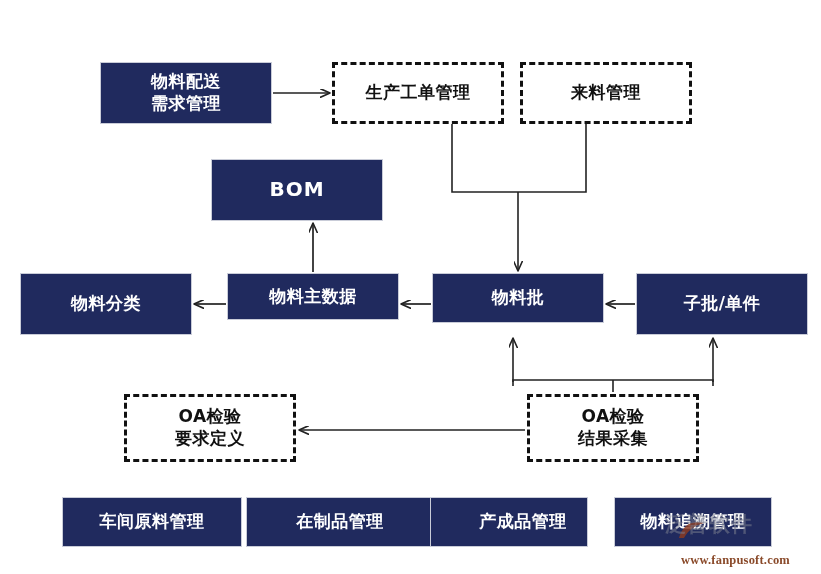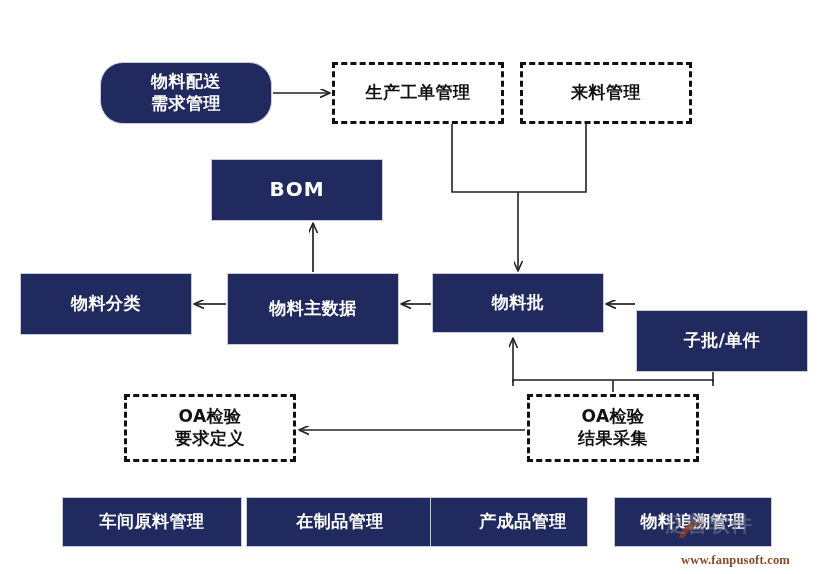--- a/index.html
+++ b/index.html
@@ -124,50 +124,50 @@
     <line x1="635" y1="304" x2="606" y2="304" stroke="#222222" stroke-width="1.7" marker-end="url(#arrowhead)"></line>
 
     <path d="M 513 386 L 513 380 L 713 380 L 713 386" fill="none" stroke="#222222" stroke-width="1.6"></path>
     <line x1="613" y1="392" x2="613" y2="380" stroke="#222222" stroke-width="1.6"></line>
     <line x1="513" y1="382" x2="513" y2="338" stroke="#222222" stroke-width="1.6" marker-end="url(#arrowhead)"></line>
     <line x1="713" y1="382" x2="713" y2="338" stroke="#222222" stroke-width="1.6" marker-end="url(#arrowhead)"></line>
 
     <line x1="525" y1="430" x2="299" y2="430" stroke="#222222" stroke-width="1.7" marker-end="url(#arrowhead)"></line>
   </svg>
 
-  <div class="node solid" style="left:100px; top:62px; width:172px; height:62px;border-radius:23px;">
+  <div class="node solid" style="left:100px; top:62px; width:172px; height:62px;">
     <span class="label">物料配送
 需求管理</span>
   </div>
 
   <div class="node dashed" style="left:332px; top:62px; width:172px; height:62px;">
     <span class="label">生产工单管理</span>
   </div>
 
   <div class="node dashed" style="left:520px; top:62px; width:172px; height:62px;">
     <span class="label">来料管理</span>
   </div>
 
   <div class="node solid" style="left:20px; top:273px; width:172px; height:62px;">
     <span class="label">物料分类</span>
   </div>
 
   <div class="node solid bom" style="left:211px; top:159px; width:172px; height:62px;">
     <span class="label">BOM</span>
   </div>
 
-  <div class="node solid" style="left:227px; top:273px; width:172px; height:72px;">
+  <div class="node solid" style="left:227px; top:273px; width:172px; height:47px;">
     <span class="label">物料主数据</span>
   </div>
 
-  <div class="node solid" style="left:432px; top:273px; width:172px; height:60px;">
+  <div class="node solid" style="left:432px; top:273px; width:172px; height:50px;">
     <span class="label">物料批</span>
   </div>
 
-  <div class="node solid" style="left:636px; top:273px; width:172px; height:62px;margin-top:37px;">
+  <div class="node solid" style="left:636px; top:273px; width:172px; height:62px;">
     <span class="label">子批/单件</span>
   </div>
 
   <div class="node dashed" style="left:124px; top:394px; width:172px; height:68px;">
     <span class="label">OA检验
 要求定义</span>
   </div>
 
   <div class="node dashed" style="left:527px; top:394px; width:172px; height:68px;">
     <span class="label">OA检验

